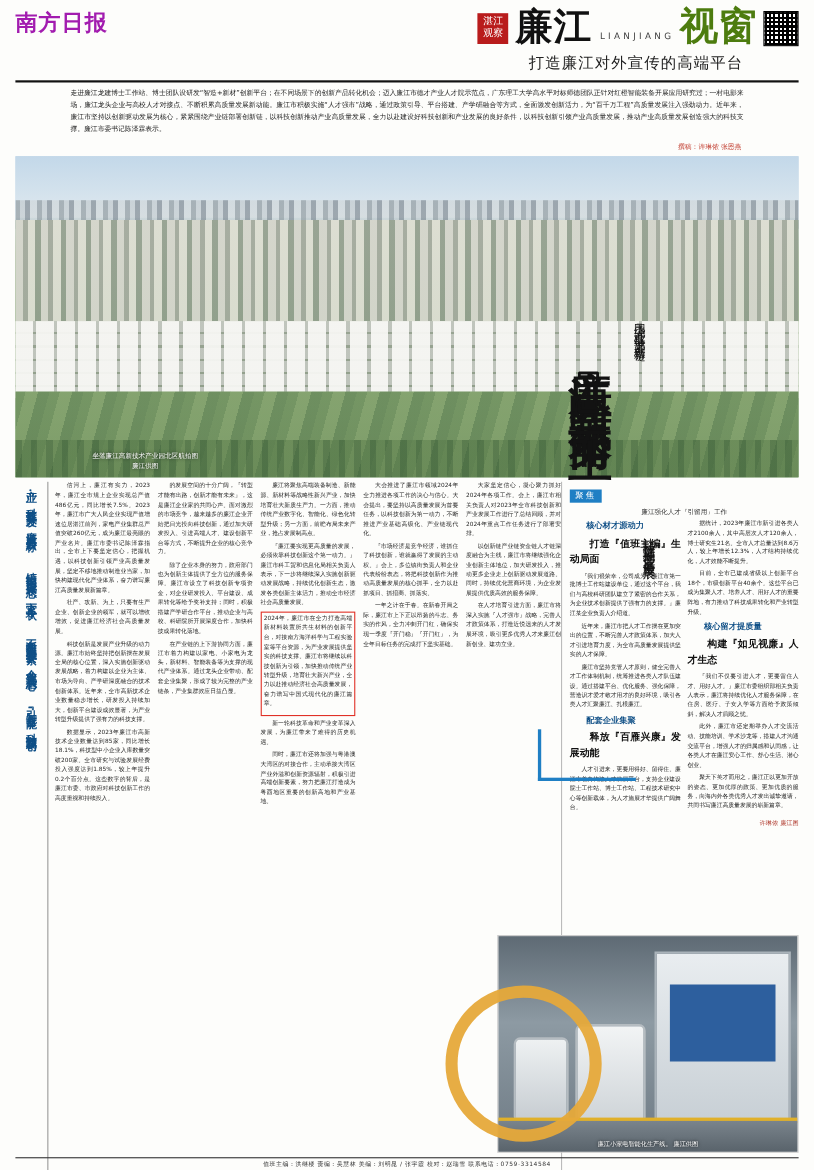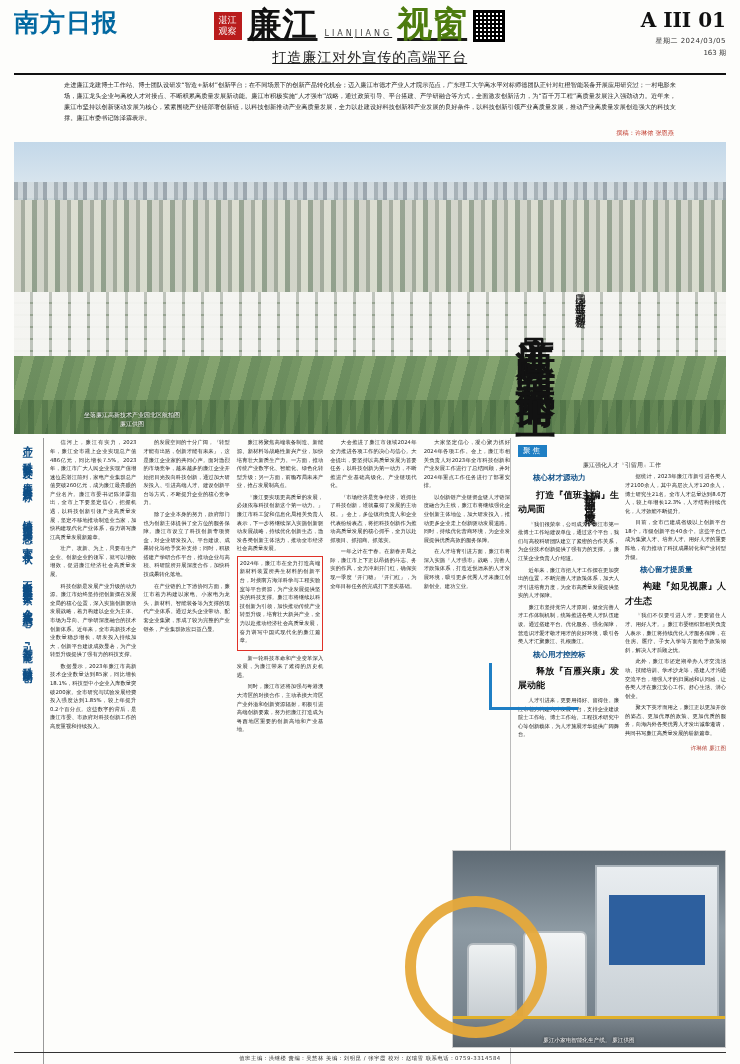--- a/index.html
+++ b/index.html
@@ -26,24 +26,24 @@
   
   .masthead {
     position: relative;
     height: 64px;
     display: flex;
     align-items: flex-start;
     justify-content: space-between;
   }
   .nfrb-logo {
     font-family: "DejaVu Serif", "Liberation Serif", serif;
-    font-size: 25px;
+    font-size: 20px;
     font-weight: bold;
     letter-spacing: 1px;
-    color: #0369a1;
+    color: #a21caf;
     line-height: 1;
     padding-top: 4px;
     white-space: nowrap;
   }
   .center-brand {
     display: flex;
     align-items: flex-start;
     gap: 6px;
     margin-left: -40px;
   }
@@ -51,21 +51,21 @@
     background: #b91c1c;
     color: #fff;
     font-size: 9px;
     line-height: 11px;
     padding: 3px 3px;
     width: 22px;
     text-align: center;
     margin-top: 6px;
     font-family: "DejaVu Sans", sans-serif;
   }
-  .brand-block { text-align: right; text-decoration: underline; }
+  .brand-block { text-align: center; }
   .brand-row {
     display: flex;
     align-items: baseline;
     gap: 5px;
   }
   .brand-main {
     font-family: "DejaVu Serif", "Liberation Serif", serif;
     font-size: 34px;
     font-weight: bold;
     color: #111;
@@ -453,25 +453,20 @@
         <div class="brand-row">
           <span class="brand-main">廉江</span>
           <span class="brand-pinyin">LIANJIANG</span>
           <span class="brand-sub">视窗</span>
         </div>
         <div class="brand-tag">打造廉江对外宣传的高端平台</div>
       </div>
       <div class="qr"></div>
     </div>
 
-    <div class="right-head">
-      <div class="page-no">A III 01</div>
-      <div class="date-line">星期二  2024/03/05</div>
-      <div class="issue-line">163 期</div>
-    </div>
   </div>
   <div class="rule"></div>
 
   <div class="lead">走进廉江龙建博士工作站、博士团队设研发“智造+新材”创新平台；在不同场景下的创新产品转化机会；迈入廉江市德才产业人才院示范点，广东理工大学高水平对标师德团队正针对红橙智能装备开展应用研究过；一村电影来场，廉江龙头企业与高校人才对接点、不断积累高质量发展新动能。廉江市积极实施“人才强市”战略，通过政策引导、平台搭建、产学研融合等方式，全面激发创新活力，为“百千万工程”高质量发展注入强劲动力。近年来，廉江市坚持以创新驱动发展为核心，紧紧围绕产业链部署创新链，以科技创新推动产业高质量发展，全力以赴建设好科技创新和产业发展的良好条件，以科技创新引领产业高质量发展，推动产业高质量发展创造强大的科技支撑。廉江市委书记陈泽霖表示。</div>
   <div class="byline">撰稿：许琳侬  张恩燕</div>
 
   <div class="hero">
     <div class="sky"></div>
     <div class="skyline"></div>
     <div class="city"></div>
@@ -546,21 +541,21 @@
       </div>
       <div class="feat-kicker">廉江强化人才『引留用』工作</div>
 
       <div class="feat-cols">
         <div class="fc">
           <p class="sec-h noind">核心材才源动力</p>
           <p class="sec-sub noind">打造『值班主编』生动局面</p>
           <p>『我们很荣幸，公司成为了廉江市第一批博士工作站建设单位，通过这个平台，我们与高校科研团队建立了紧密的合作关系，为企业技术创新提供了强有力的支撑。』廉江某企业负责人介绍道。</p>
           <p>近年来，廉江市把人才工作摆在更加突出的位置，不断完善人才政策体系，加大人才引进培育力度，为全市高质量发展提供坚实的人才保障。</p>
           <p>廉江市坚持党管人才原则，健全完善人才工作体制机制，统筹推进各类人才队伍建设。通过搭建平台、优化服务、强化保障，营造识才爱才敬才用才的良好环境，吸引各类人才汇聚廉江、扎根廉江。</p>
-          <p class="sec-h noind">核心用才控控标</p>
+          <p class="sec-h noind">配套企业集聚</p>
           <p class="sec-sub noind">释放『百雁兴康』发展动能</p>
           <p>人才引进来，更要用得好、留得住。廉江市着力构建人才发展平台，支持企业建设院士工作站、博士工作站、工程技术研究中心等创新载体，为人才施展才华提供广阔舞台。</p>
         </div>
 
         <div class="fc">
           <p>据统计，2023年廉江市新引进各类人才2100余人，其中高层次人才120余人，博士研究生21名。全市人才总量达到8.6万人，较上年增长12.3%，人才结构持续优化，人才效能不断提升。</p>
           <p>目前，全市已建成省级以上创新平台18个，市级创新平台40余个。这些平台已成为集聚人才、培养人才、用好人才的重要阵地，有力推动了科技成果转化和产业转型升级。</p>
           <p class="sec-h noind">核心留才提质量</p>
           <p class="sec-sub noind">构建『如见视廉』人才生态</p>
           <p>『我们不仅要引进人才，更要留住人才、用好人才。』廉江市委组织部相关负责人表示，廉江将持续优化人才服务保障，在住房、医疗、子女入学等方面给予政策倾斜，解决人才后顾之忧。</p>

